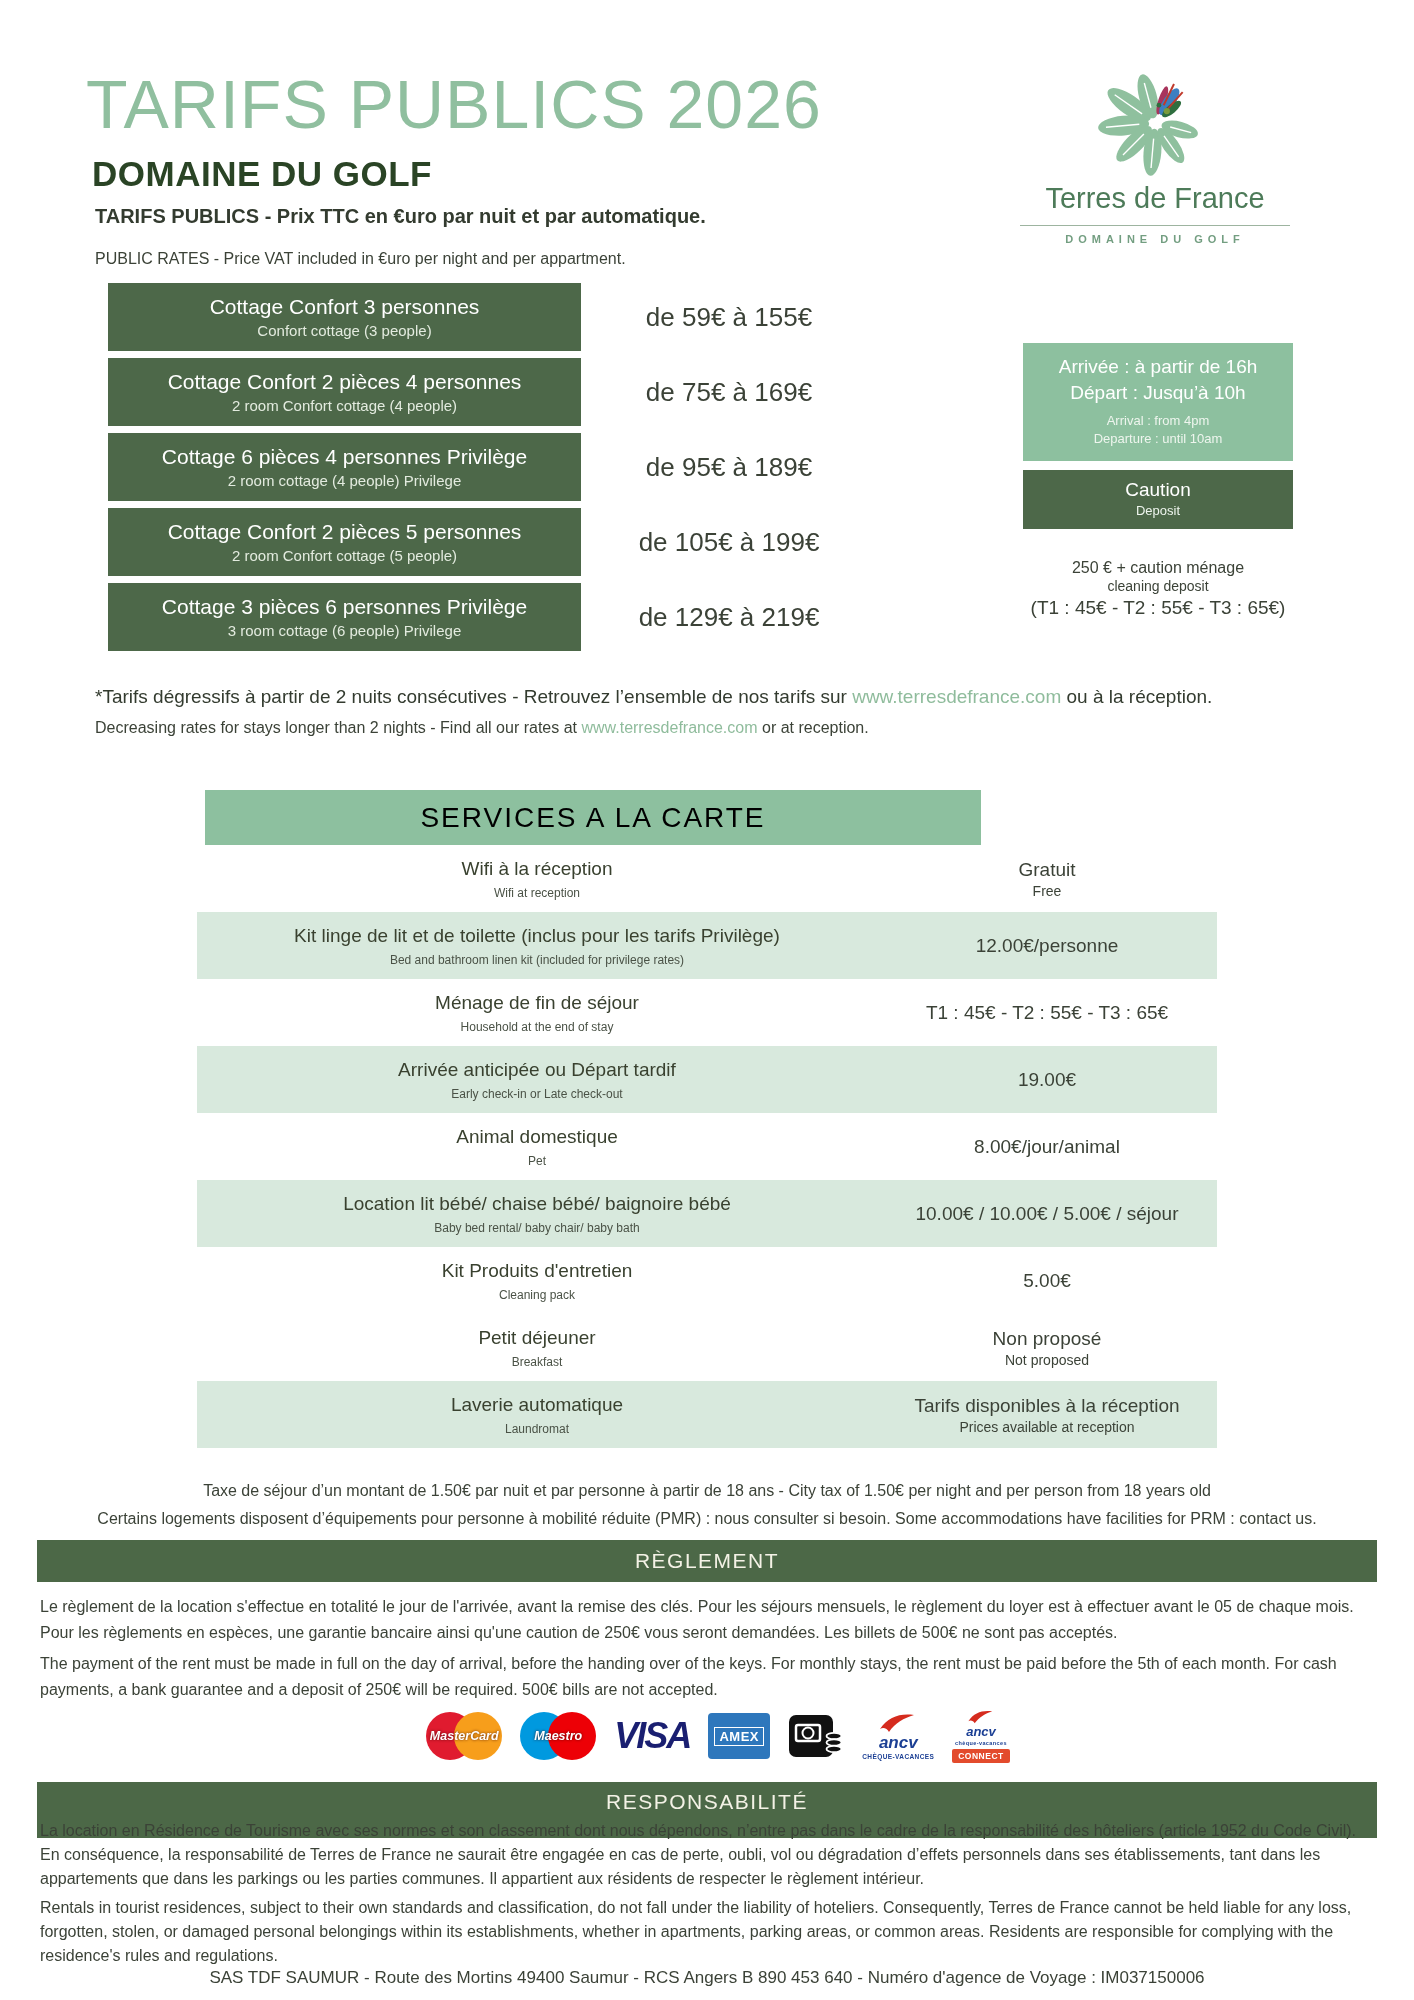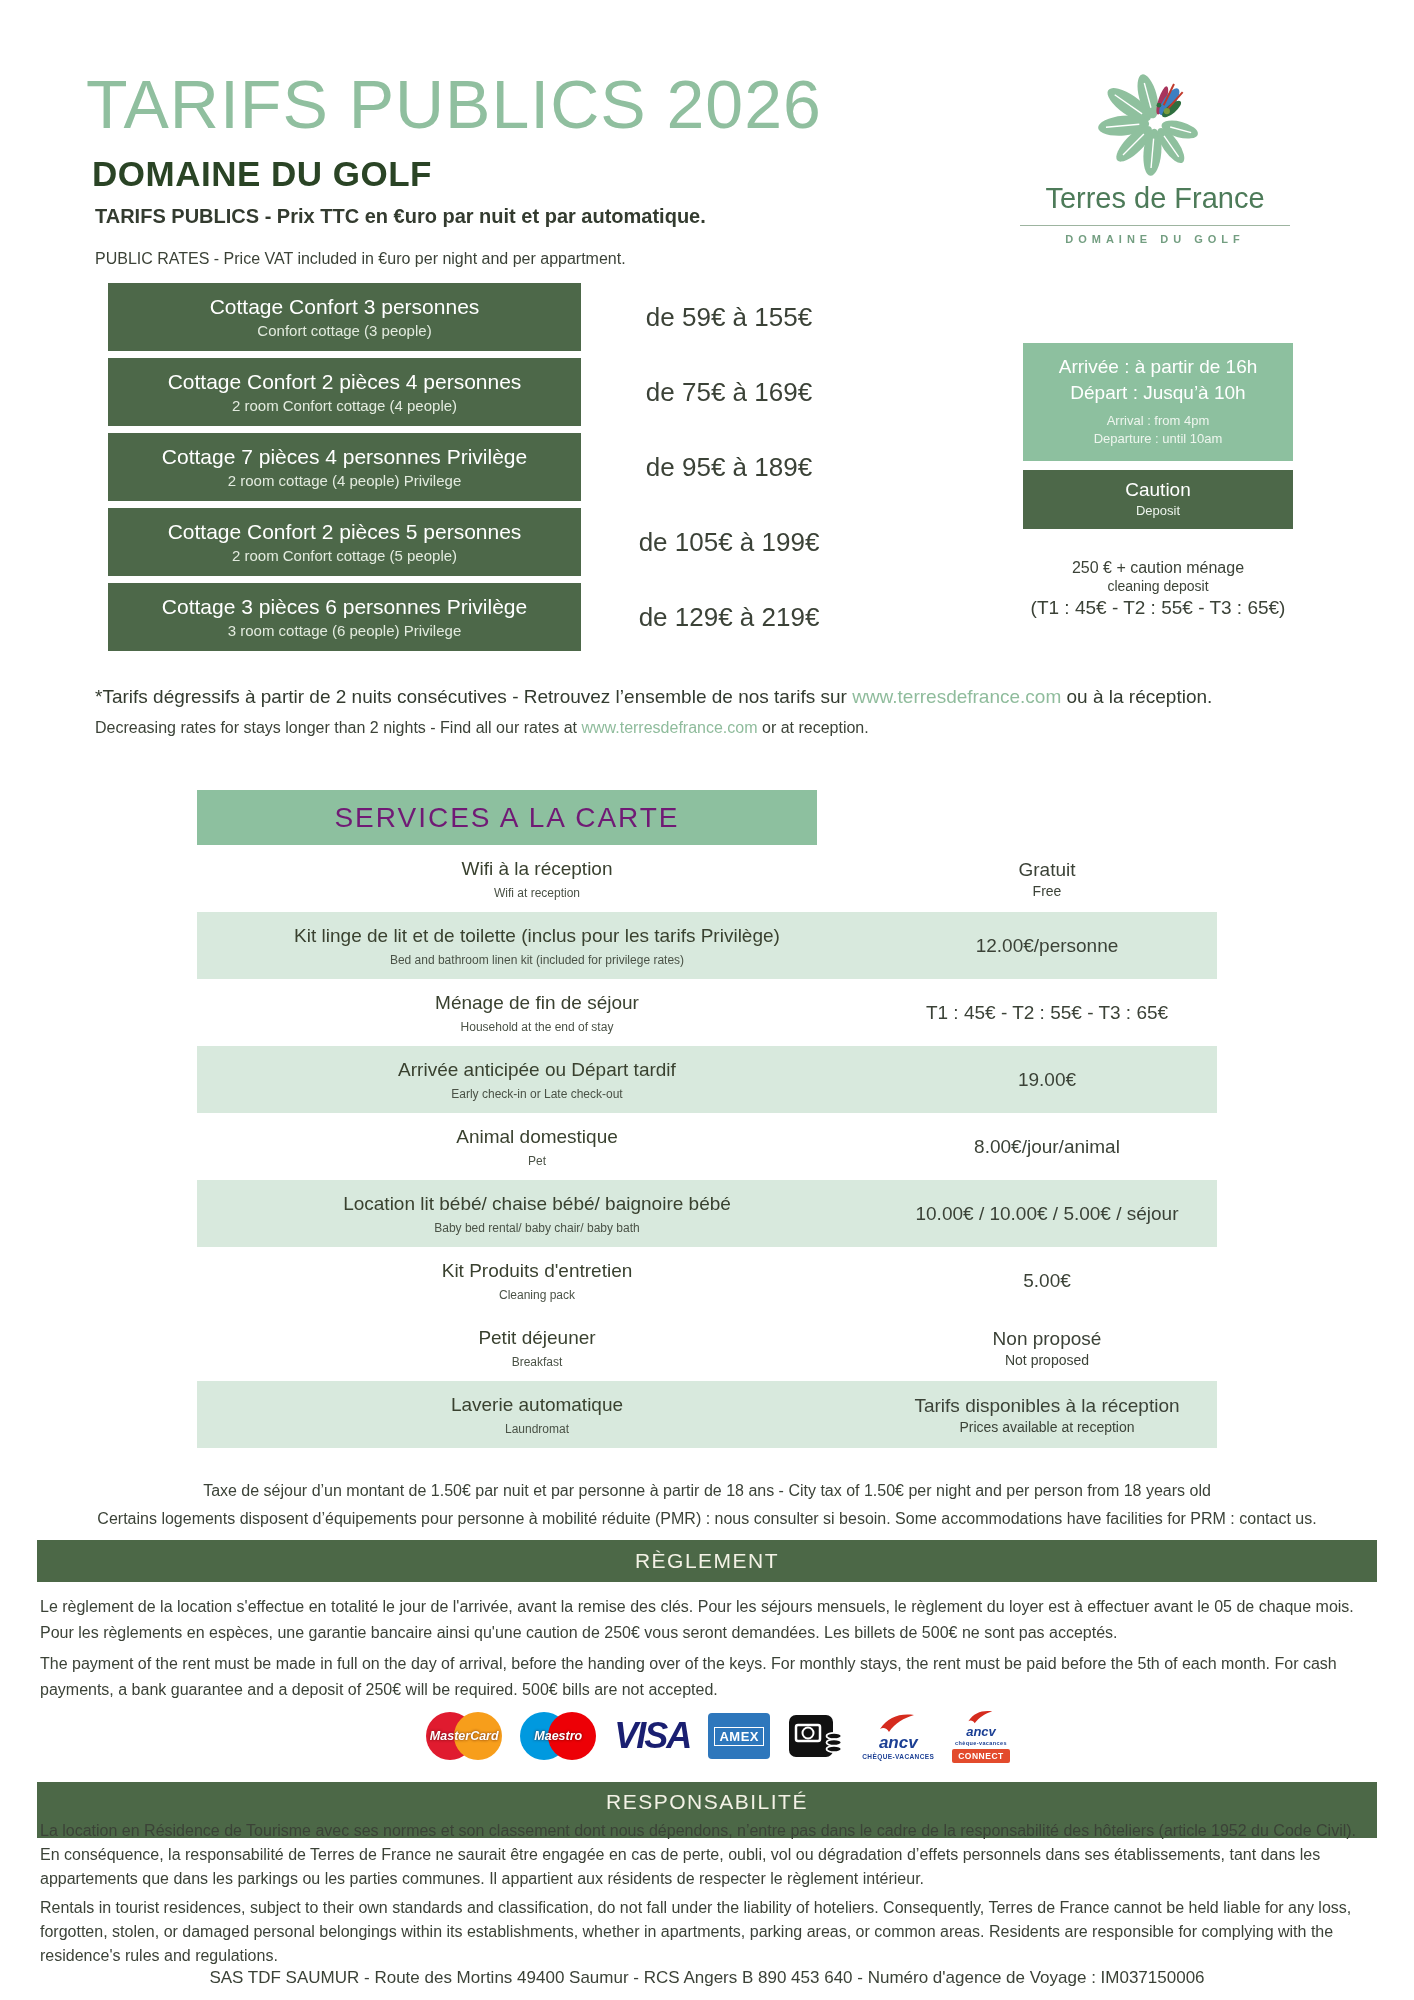--- a/index.html
+++ b/index.html
@@ -41,22 +41,22 @@
   .dep3{font-size:19px;margin-top:3px;}
 
   
   #footnote{left:95px;top:686px;width:1260px;}
   .fn1{font-size:19px;color:#333b2f;}
   .fn2{font-size:16px;margin-top:11px;color:#3b4237;}
   .link{color:#8fbc9c;}
 
   
   #services{left:197px;top:790px;width:1020px;}
-  .svc-header{width:620px;height:55px;background:#8dc09f;color:#701a75;font-size:28px;letter-spacing:2px;
-              text-align:center;line-height:55px;}
+  .svc-header{width:776px;height:55px;background:#8dc09f;color:#000000;font-size:28px;letter-spacing:2px;
+              text-align:center;line-height:55px;margin-left:8px;}
   .svc-row{display:flex;min-height:67px;align-items:center;}
   .svc-row.shaded{background:#d8e9dd;}
   .svc-label{width:680px;text-align:center;}
   .svc-label .fr{font-size:19px;color:#39412f;}
   .svc-label .en{font-size:12px;color:#4a5246;margin-top:6px;}
   .svc-value{width:340px;text-align:center;}
   .svc-value .fr{font-size:19px;}
   .svc-value .en{font-size:14px;margin-top:2px;}
 
   
@@ -172,21 +172,21 @@
     </div>
     <div class="rate-row">
       <div class="rate-box">
         <div class="fr">Cottage Confort 2 pièces 4 personnes</div>
         <div class="en">2 room Confort cottage (4 people)</div>
       </div>
       <div class="rate-price">de 75€ à 169€</div>
     </div>
     <div class="rate-row">
       <div class="rate-box">
-        <div class="fr">Cottage 7 pièces 4 personnes Privilège</div>
+        <div class="fr">Cottage 6 pièces 4 personnes Privilège</div>
         <div class="en">2 room cottage (4 people) Privilege</div>
       </div>
       <div class="rate-price">de 95€ à 189€</div>
     </div>
     <div class="rate-row">
       <div class="rate-box">
         <div class="fr">Cottage Confort 2 pièces 5 personnes</div>
         <div class="en">2 room Confort cottage (5 people)</div>
       </div>
       <div class="rate-price">de 105€ à 199€</div>

